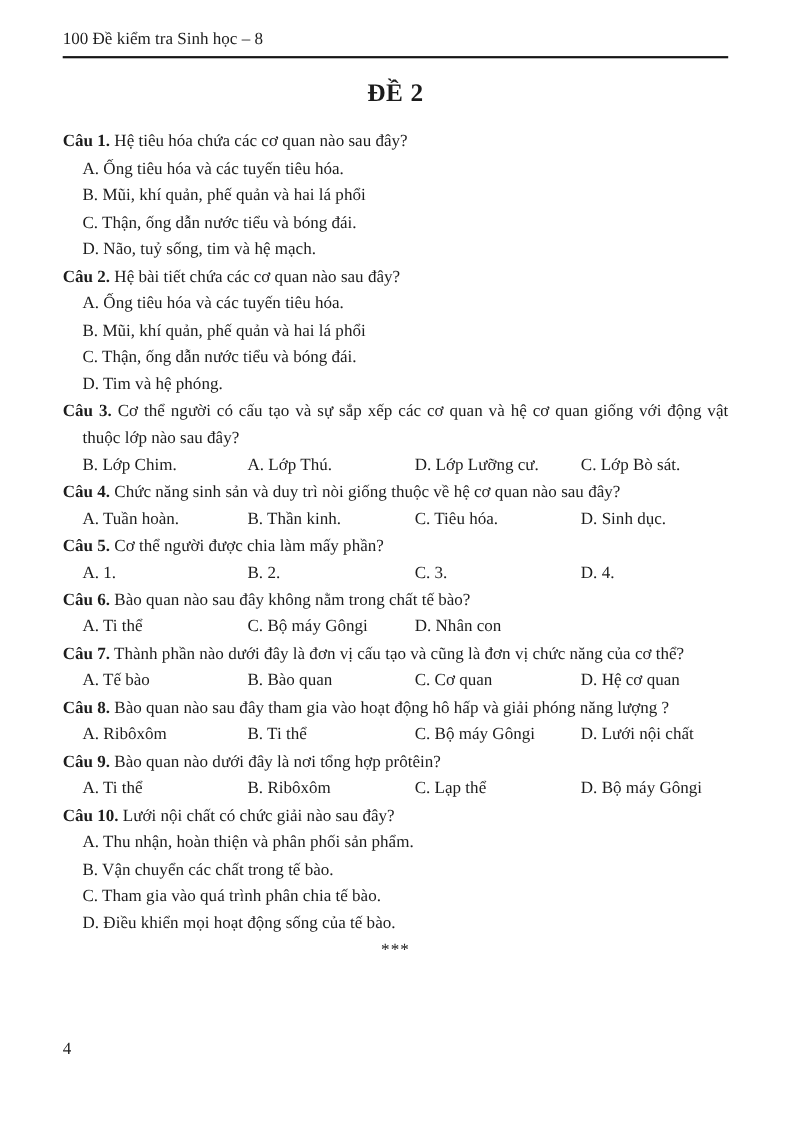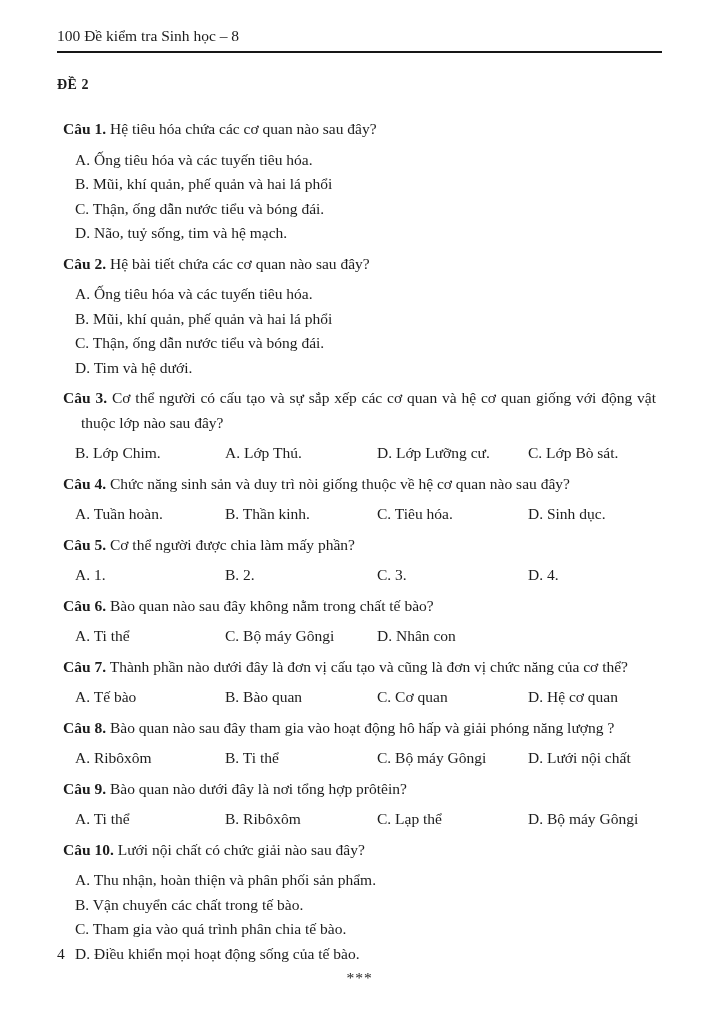--- a/index.html
+++ b/index.html
@@ -20,31 +20,31 @@
     overflow: hidden;
     border-radius: 22px;
   }
   .header {
     line-height: 19px;
     padding-bottom: 6px;
     border-bottom: 2.5px solid #161616;
   }
   .title {
     margin: 20px 0 20px 0;
-    text-align: left;
-    font-size: 14px;
+    text-align: center;
+    font-size: 23px;
     font-weight: bold;
     line-height: 24px;
     letter-spacing: 0.5px;
   }
   .questions {
     line-height: 24.5px;
   }
   .question-line {
-    margin: 6px;
+    margin: 0;
     padding-left: 18px;
     text-indent: -18px;
     text-align: justify;
   }
   .q-label {
     font-weight: bold;
   }
   .options-stacked .option {
     padding-left: 18px;
   }
@@ -87,21 +87,21 @@
           <div class="option">D. Não, tuỷ sống, tim và hệ mạch.</div>
         </div>
   </div>
 
   <div class="question">
     <p class="question-line"><span class="q-label">Câu 2.</span><span class="q-text"> Hệ bài tiết chứa các cơ quan nào sau đây?</span></p>
     <div class="options options-stacked">
           <div class="option">A. Ống tiêu hóa và các tuyến tiêu hóa.</div>
           <div class="option">B. Mũi, khí quản, phế quản và hai lá phổi</div>
           <div class="option">C. Thận, ống dẫn nước tiểu và bóng đái.</div>
-          <div class="option">D. Tim và hệ dưới.</div>
+          <div class="option">D. Tim và hệ phóng.</div>
         </div>
   </div>
 
   <div class="question">
     <p class="question-line"><span class="q-label">Câu 3.</span><span class="q-text"> Cơ thể người có cấu tạo và sự sắp xếp các cơ quan và hệ cơ quan giống với động vật thuộc lớp nào sau đây?</span></p>
     <div class="options options-columns">
           <div class="option">B. Lớp Chim.</div>
           <div class="option">A. Lớp Thú.</div>
           <div class="option">D. Lớp Lưỡng cư.</div>
           <div class="option">C. Lớp Bò sát.</div>

